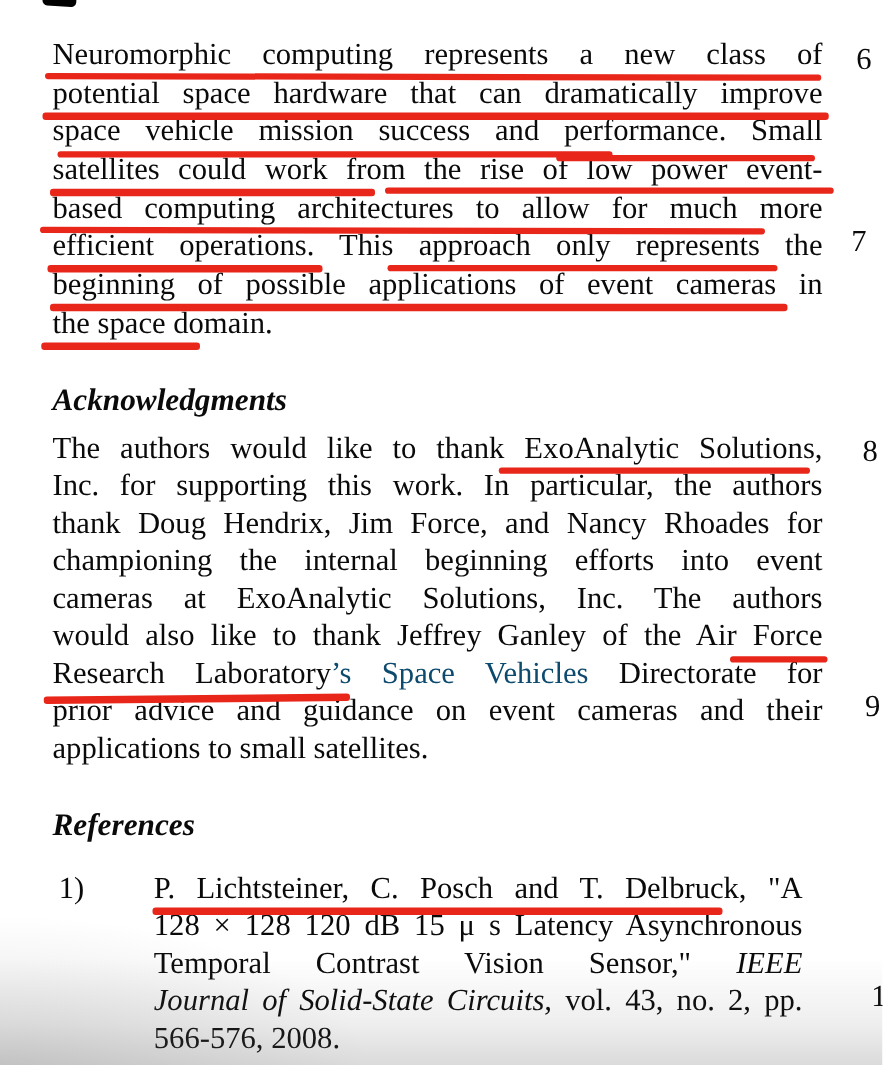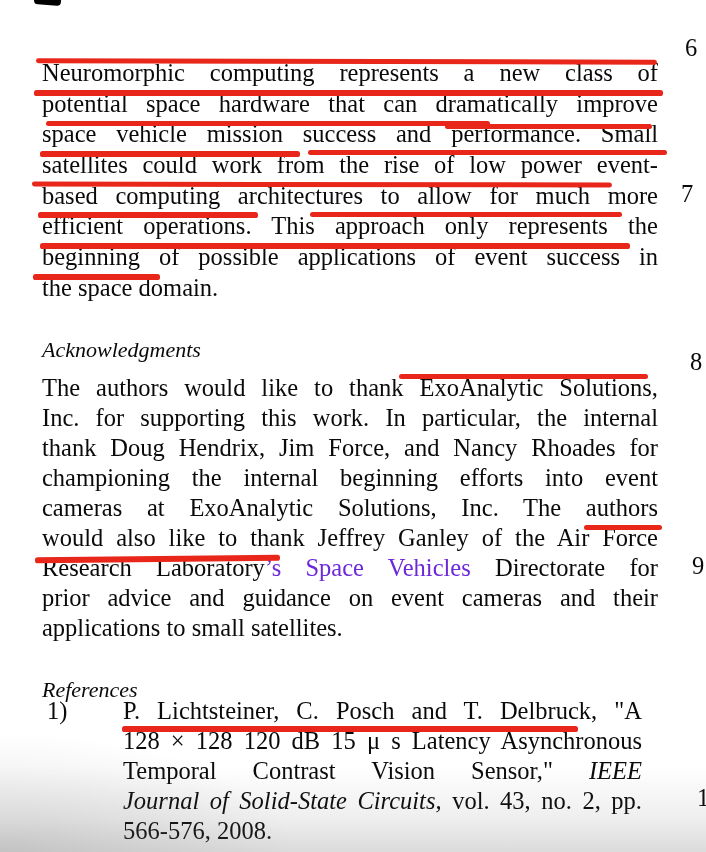--- a/index.html
+++ b/index.html
@@ -2,30 +2,30 @@
 <html><head>
 <meta charset="utf-8">
 <style>
   html,body{margin:0;padding:0;}
   body{
     width:706px;height:852px;position:relative;overflow:hidden;
     background:#ffffff;color:#0a0a0a;
     font-family:"Liberation Serif","DejaVu Serif",serif;
     font-size:24.5px;
   }
-  .abs{position:absolute;margin-top:29px;}
+  .abs{position:absolute;}
   .col{left:42px;width:616px;}
   .jline{
     text-align:justify;text-align-last:justify;
     line-height:30.7px;height:30.7px;white-space:normal;
   }
   .ack .jline,.ref .jline{line-height:30px;height:30px;}
   .last{text-align-last:left;}
   .heading{
-    font-weight:normal;font-style:italic;font-size:22px;line-height:30px;
+    font-weight:bold;font-style:italic;font-size:25px;line-height:30px;
   }
   .it{font-style:italic;}
   .redline{
     position:absolute;height:5px;border-radius:2.6px;z-index:6;
     background:#e8261a;
   }
   .margin-num{position:absolute;font-size:24.5px;line-height:30px;z-index:2;}
   .frag{
     position:absolute;left:34px;top:-3px;width:27px;height:8px;
     background:#000;border-radius:0 0 4px 4px;transform:rotate(4deg);z-index:2;
@@ -46,34 +46,34 @@
 
 <div class="frag"></div>
 
 <div class="abs col p1" style="top:29px;">
   <div class="jline">Neuromorphic computing represents a new class of</div>
   <div class="jline">potential space hardware that can dramatically improve</div>
   <div class="jline">space vehicle mission success and performance. Small</div>
   <div class="jline">satellites could work from the rise of low power event-</div>
   <div class="jline">based computing architectures to allow for much more</div>
   <div class="jline">efficient operations. This approach only represents the</div>
-  <div class="jline">beginning of possible applications of event success in</div>
+  <div class="jline">beginning of possible applications of event cameras in</div>
   <div class="jline last">the space domain.</div>
 </div>
 
 <div class="abs col heading" style="top:306px;">Acknowledgments</div>
 
 <div class="abs col ack" style="top:344px;">
   <div class="jline">The authors would like to thank ExoAnalytic Solutions,</div>
-  <div class="jline">Inc. for supporting this work. In particular, the internal</div>
+  <div class="jline">Inc. for supporting this work. In particular, the authors</div>
   <div class="jline">thank Doug Hendrix, Jim Force, and Nancy Rhoades for</div>
   <div class="jline">championing the internal beginning efforts into event</div>
   <div class="jline">cameras at ExoAnalytic Solutions, Inc. The authors</div>
   <div class="jline">would also like to thank Jeffrey Ganley of the Air Force</div>
-  <div class="jline"><span>Research Laboratory</span><span class="gray" style="color: #6d28d9;">’s Space Vehicles </span><span>Directorate for</span></div>
+  <div class="jline"><span>Research Laboratory</span><span class="gray" style="color: #0c4a6e;">’s Space Vehicles </span><span>Directorate for</span></div>
   <div class="jline">prior advice and guidance on event cameras and their</div>
   <div class="jline last">applications to small satellites.</div>
 </div>
 
 <div class="abs col heading" style="top:646px;">References</div>
 
 <div class="ref-num">1)</div>
 <div class="ref-text ref">
   <div class="jline">P. Lichtsteiner, C. Posch and T. Delbruck, "A</div>
   <div class="jline">128 × 128 120 dB 15 μ s Latency Asynchronous</div>

